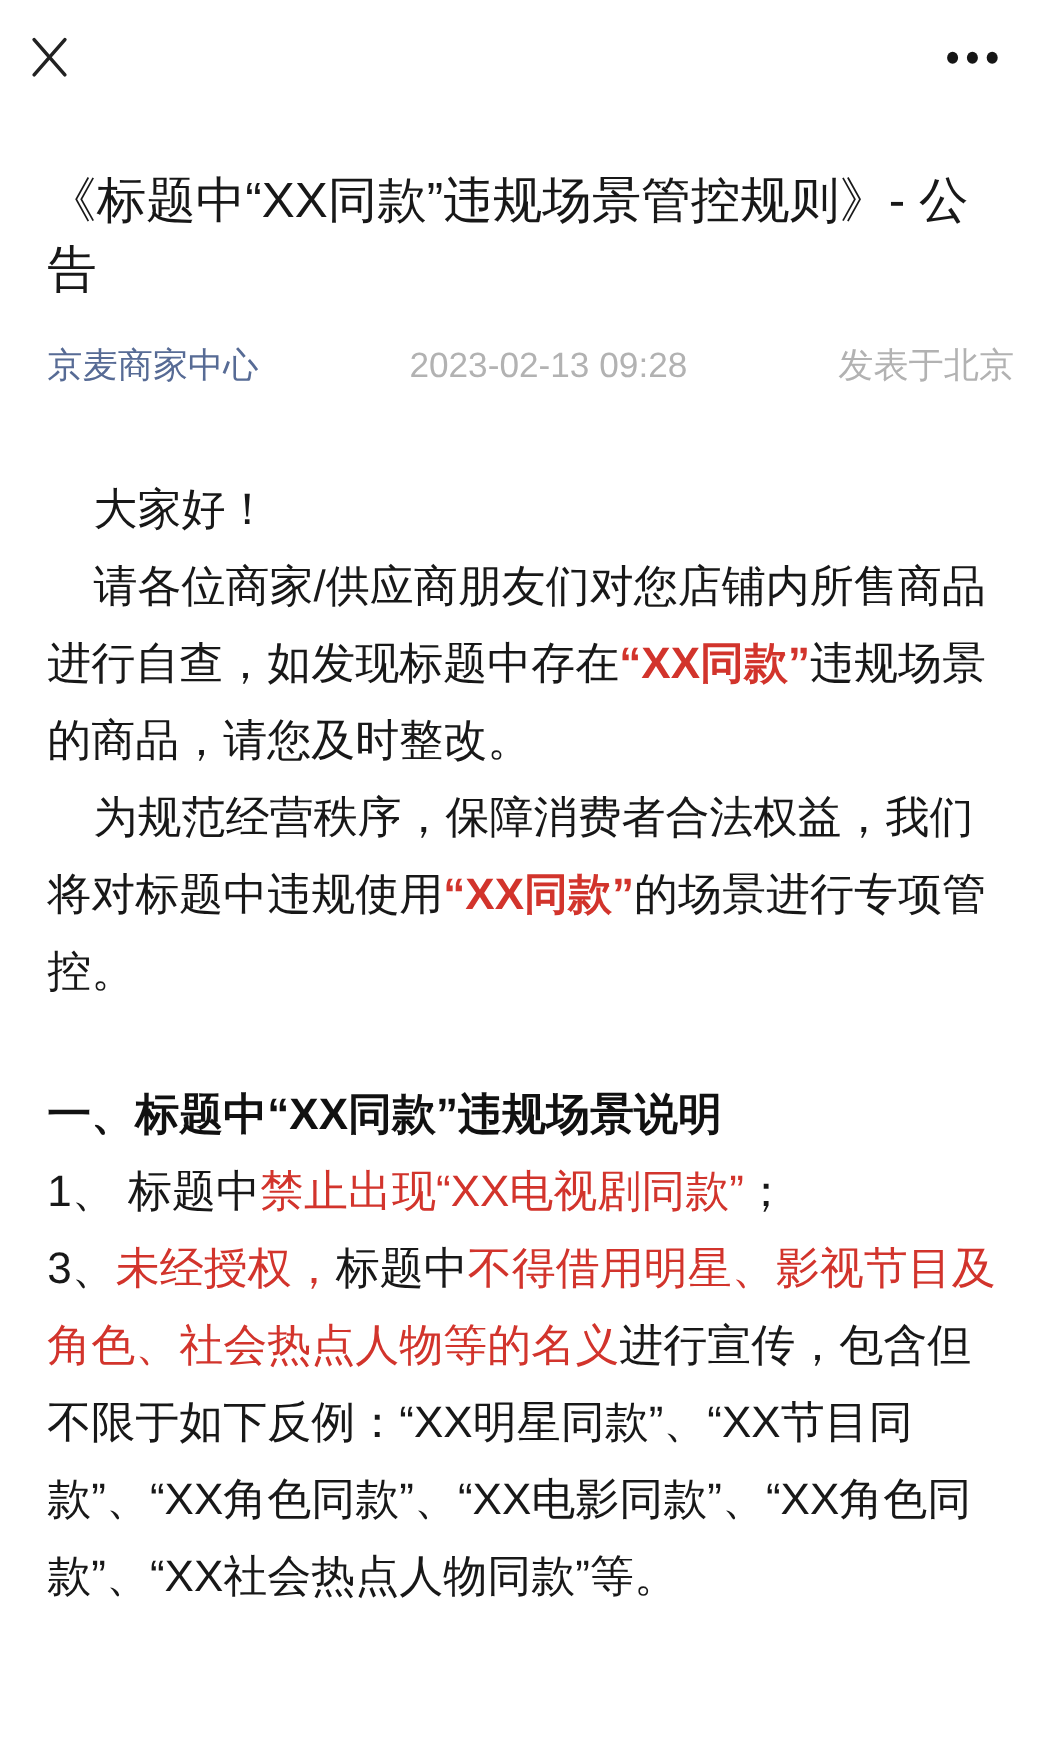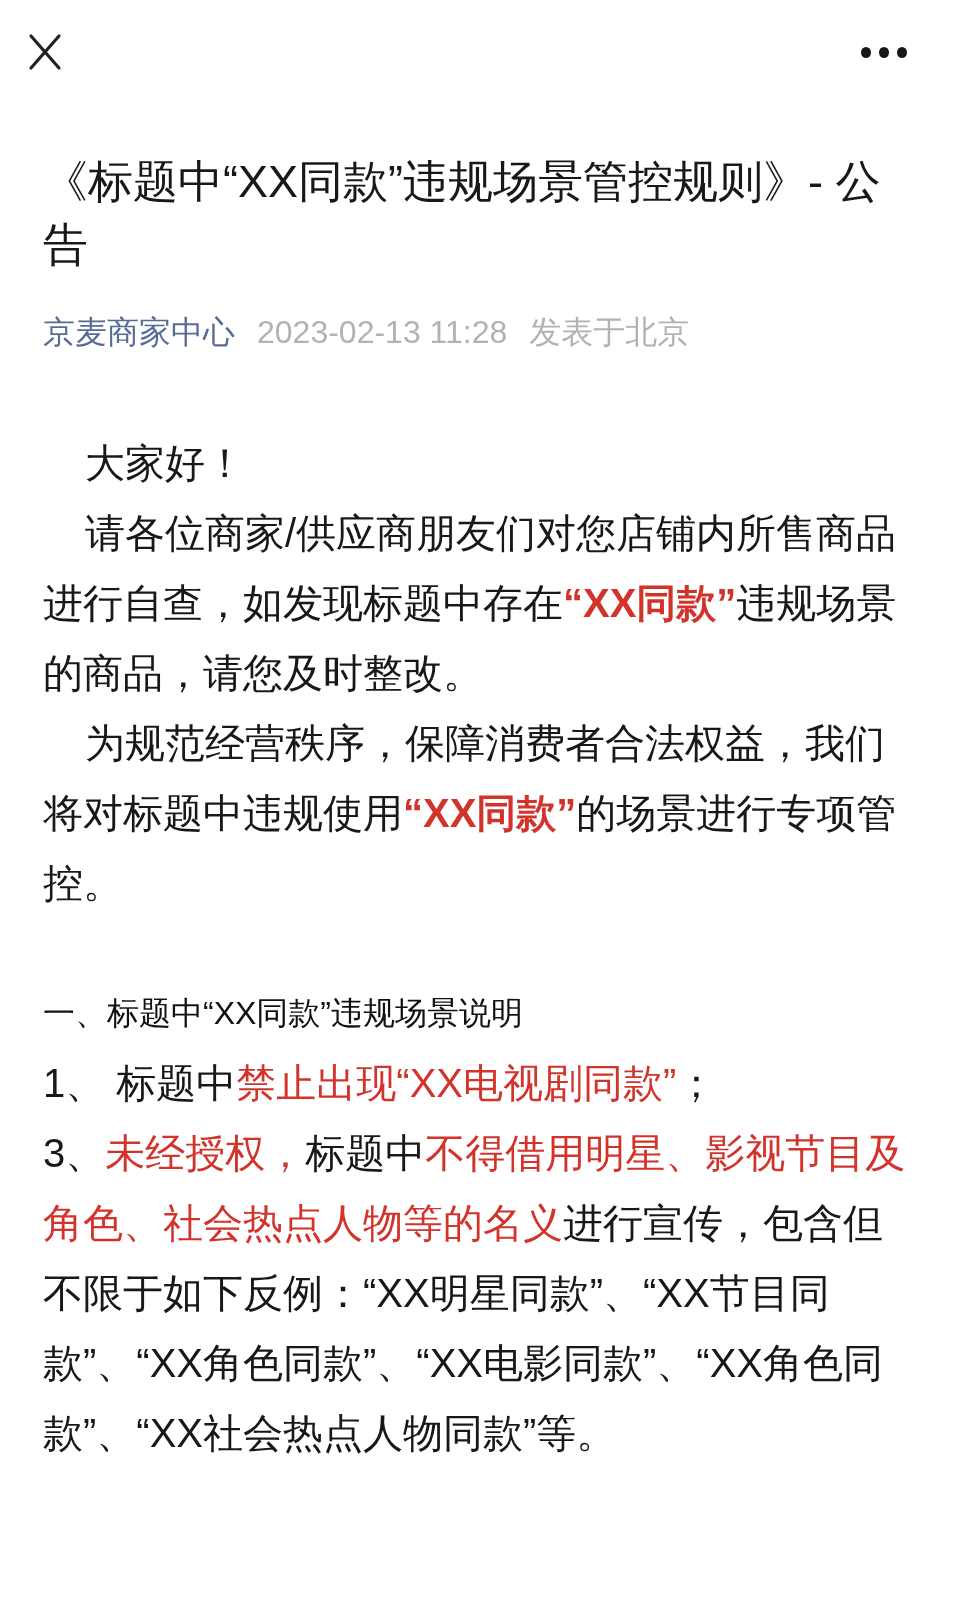--- a/index.html
+++ b/index.html
@@ -55,37 +55,38 @@
     color: #181818;
   }
   .byline {
     margin-top: 36px;
     display: flex;
     align-items: baseline;
     gap: 22px;
     font-size: 32px;
     line-height: 40px;
     white-space: nowrap;
+    justify-content: space-between;
   }
   .byline .account { color: var(--blue); cursor: pointer; }
   .byline .meta { color: var(--gray); }
 
   .body {
     margin-top: 76px;
     font-size: 40px;
     line-height: 70px;
     color: #181818;
   }
   .body p { margin: 0; }
   .body p.indent { text-indent: 42px; }
   .body h2 {
     margin: 60px 0 0 0;
-    font-size: 32px;
+    font-size: 40px;
     line-height: 70px;
-    font-weight: 400;
+    font-weight: 700;
     color: #111;
   }
   .red { color: var(--red); }
   .bold { font-weight: 700; }
 </style>
 </head>
 <body>
 
 <div class="page">
 
@@ -103,21 +104,21 @@
         <span class="dot"></span>
       </span>
     </button>
   </header>
 
   <main class="content">
     <h1 class="title">《标题中“XX同款”违规场景管控规则》- 公告</h1>
 
     <div class="byline">
       <span class="account">京麦商家中心</span>
-      <span class="meta">2023-02-13 11:28</span>
+      <span class="meta">2023-02-13 09:28</span>
       <span class="meta">发表于北京</span>
     </div>
 
     <article class="body" id="article-body">
         <p class="indent"><span>大家好！</span></p>
         <p class="indent"><span>请各位商家/供应商朋友们对您店铺内所售商品进行自查，如发现标题中存在</span><span class="red bold">“XX同款”</span><span>违规场景的商品，请您及时整改。</span></p>
         <p class="indent"><span>为规范经营秩序，保障消费者合法权益，我们将对标题中违规使用</span><span class="red bold">“XX同款”</span><span>的场景进行专项管控。</span></p>
         <h2><span>一、标题中“XX同款”违规场景说明</span></h2>
         <p><span>1、 标题中</span><span class="red">禁止出现“XX电视剧同款”</span><span>；</span></p>
         <p><span>3、</span><span class="red">未经授权，</span><span>标题中</span><span class="red">不得借用明星、影视节目及角色、社会热点人物等的名义</span><span>进行宣传，包含但不限于如下反例：“XX明星同款”、“XX节目同款”、“XX角色同款”、“XX电影同款”、“XX角色同款”、“XX社会热点人物同款”等。</span></p>

